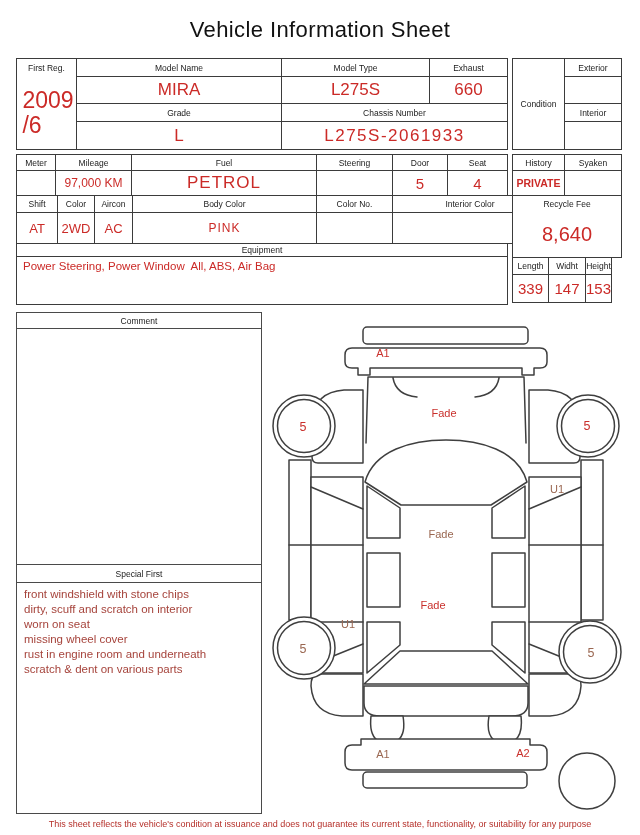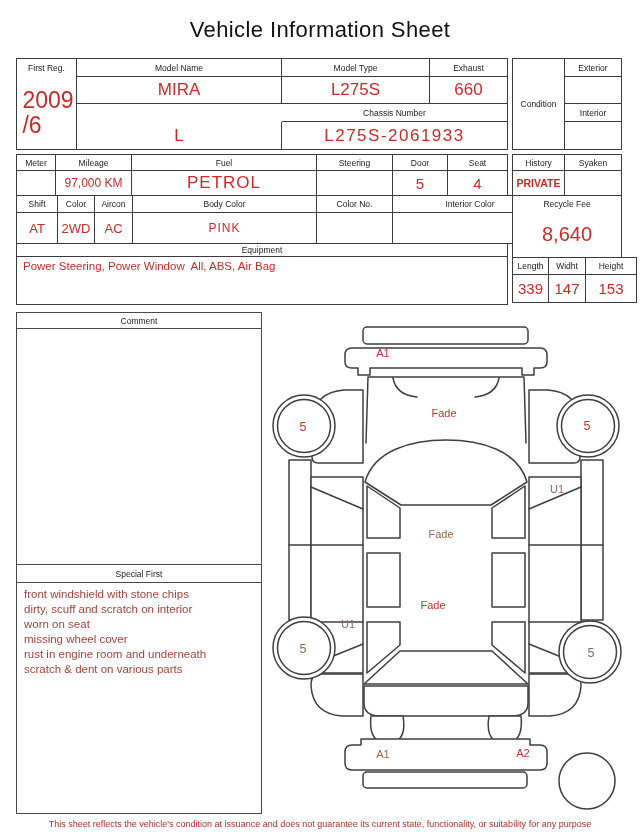--- a/index.html
+++ b/index.html
@@ -38,20 +38,21 @@
         <div class="v" style="font-size:23px;line-height:25px;">2009</div>
         <div class="v" style="font-size:23px;line-height:25px;">/6</div>
       </div>
     </div>
     <div class="h br bb" style="grid-area:1/2;">Model Name</div>
     <div class="h br bb" style="grid-area:1/3;">Model Type</div>
     <div class="h bb" style="grid-area:1/4;">Exhaust</div>
     <div class="v br bb" style="grid-area:2/2;font-size:17px;">MIRA</div>
     <div class="v br bb" style="grid-area:2/3;font-size:17px;">L275S</div>
     <div class="v bb" style="grid-area:2/4;font-size:17px;">660</div>
+    <div class="h br bb" style="grid-area:3/2;">Grade</div>
     <div class="h bb" style="grid-area:3/3/4/5;">Chassis Number</div>
     <div class="v br" style="grid-area:4/2;font-size:17px;">L</div>
     <div class="v" style="grid-area:4/3/5/5;font-size:17px;letter-spacing:1.5px;">L275S-2061933</div>
   </div>
 
   <div class="g" style="left:512px;top:58px;width:110px;height:92px;grid-template-columns:52px 1fr;grid-template-rows:18px 27px 18px 1fr;">
     <div class="br stack" style="grid-area:1/1/5/2;gap:24px;">
       <div class="lblrow">Condition</div>
     </div>
     <div class="h bb" style="grid-area:1/2;">Exterior</div>
@@ -102,21 +103,21 @@
       <div class="lblrow" style="height:16px;">Recycle Fee</div>
       <div class="fill v" style="font-size:20px;">8,640</div>
     </div>
   </div>
 
   <div class="g" style="left:16px;top:243px;width:492px;height:62px;grid-template-columns:1fr;grid-template-rows:13px 1fr;">
     <div class="h bb" style="grid-area:1/1;">Equipment</div>
     <div class="v" style="grid-area:2/1;justify-content:flex-start;align-items:flex-start;padding:3px 6px;font-size:11.5px;white-space:pre-wrap;text-align:left;">Power Steering, Power Window  All, ABS, Air Bag</div>
   </div>
 
-  <div class="g" style="left:512px;top:257px;width:125px;height:46px;grid-template-columns:36px 37px 1fr;grid-template-rows:17px 1fr;">
+  <div class="g" style="left:512px;top:257px;width:100px;height:46px;grid-template-columns:36px 37px 1fr;grid-template-rows:17px 1fr;">
     <div class="h br bb" style="grid-area:1/1;">Length</div>
     <div class="h br bb" style="grid-area:1/2;">Widht</div>
     <div class="h bb" style="grid-area:1/3;">Height</div>
     <div class="v br" style="grid-area:2/1;font-size:15px;">339</div>
     <div class="v br" style="grid-area:2/2;font-size:15px;">147</div>
     <div class="v" style="grid-area:2/3;font-size:15px;">153</div>
   </div>
 
   <div class="cbox">
     <div class="chead">Comment</div>

